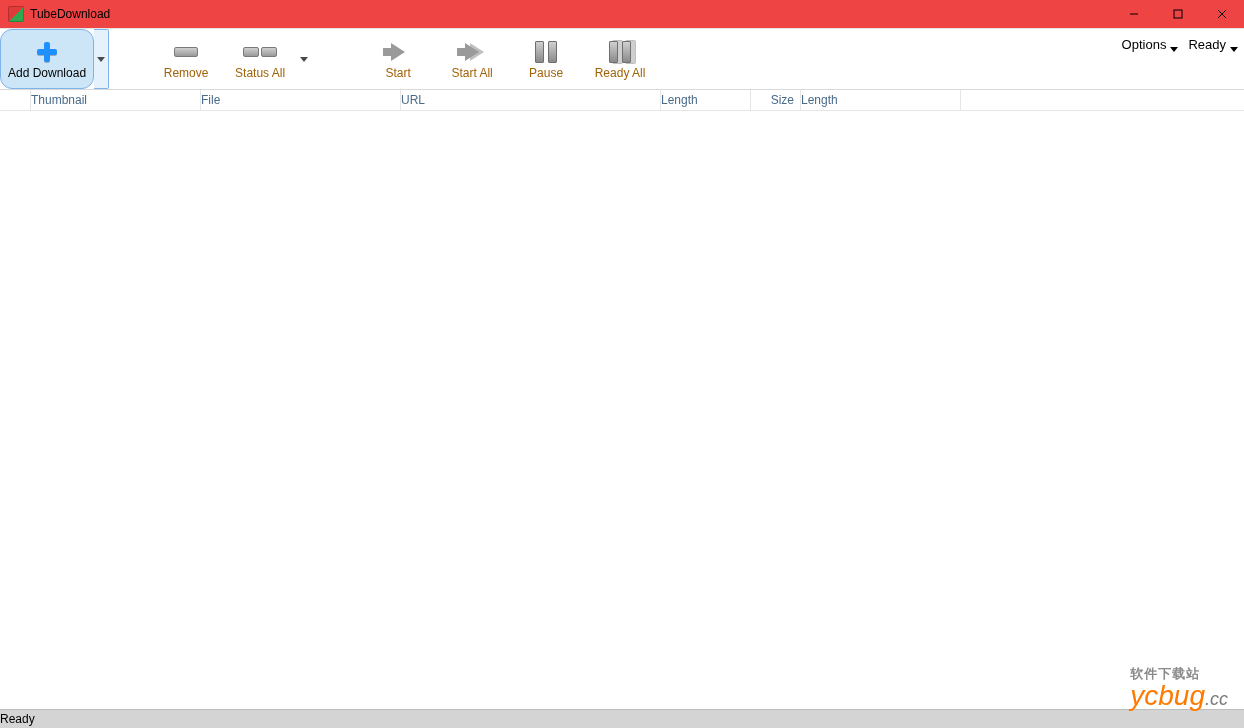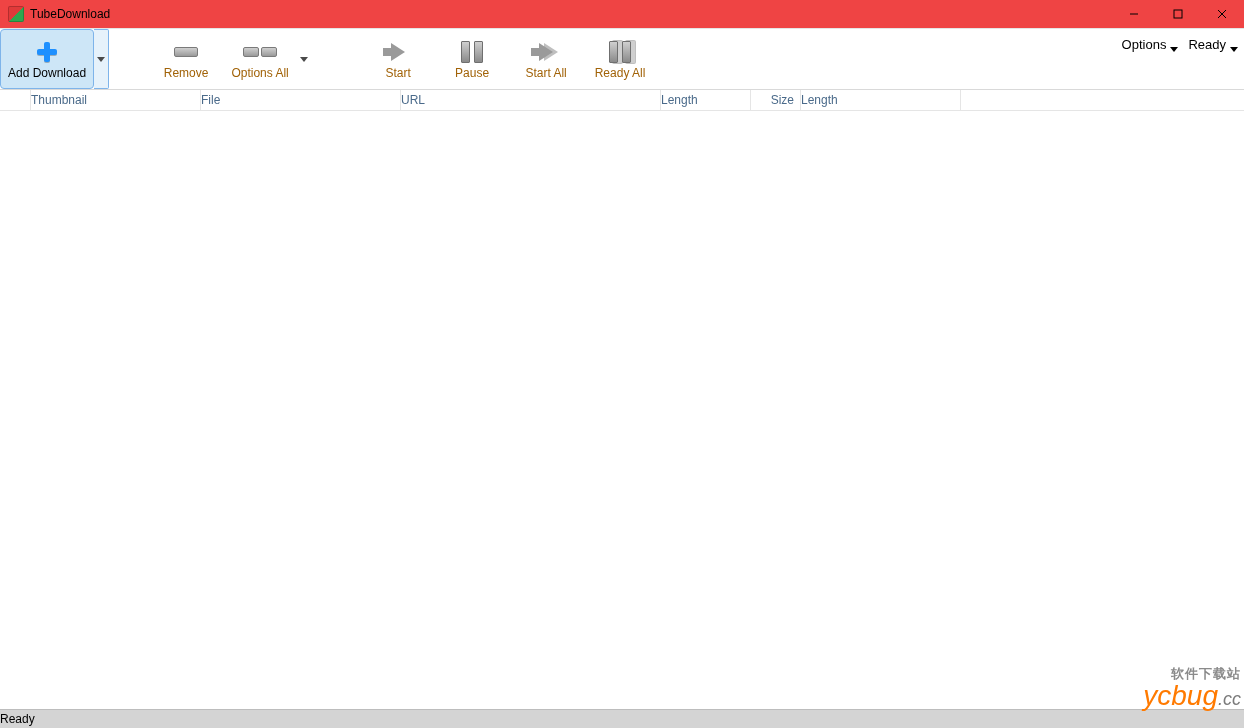--- a/index.html
+++ b/index.html
@@ -7,35 +7,35 @@
 .titlebar{height:28px;display:flex;align-items:center;background:#ef4444;border-bottom:1px solid #e5e5e5}
 .titlebar .app-icon{width:16px;height:16px;margin:0 6px 0 8px;border-radius:2px;background:linear-gradient(135deg,#e03a3a 0 50%,#2fa84f 50% 100%);box-shadow:inset 0 0 0 1px rgba(0,0,0,.2)}
 .titlebar .title{flex:0 0 auto}
 .titlebar .spacer{flex:1}
 .win-btn{width:44px;height:28px;display:flex;align-items:center;justify-content:center}
 .win-btn svg{width:10px;height:10px;stroke:#000;stroke-width:1;fill:none}
 .toolbar{height:60px;display:flex;align-items:stretch;border-bottom:1px solid #d9d9d9;position:relative}
 .tbtn{display:flex;flex-direction:column;align-items:center;justify-content:center;padding:4px 8px 2px;min-width:58px;position:relative}
 .tbtn .lbl{margin-top:2px;font-size:12px}
 .tbtn.disabled .lbl{color:#a16207}
-.tbtn.selected{background:#cde6f7;border:1px solid #7eb4ea;border-radius:4px;padding:3px 7px 1px}
+.tbtn.selected{background:#cde6f7;border:1px solid #7eb4ea;border-radius:12px;padding:3px 7px 1px}
 .split{display:flex;align-items:stretch}
 .split .drop{width:14px;display:flex;align-items:center;justify-content:center}
 .split.selected-wrap .drop{background:#e6f2fb;border:1px solid #7eb4ea;border-left:none;border-radius:0 2px 2px 0}
 .tri{width:0;height:0;border-left:4px solid transparent;border-right:4px solid transparent;border-top:5px solid #4a4a4a}
 .menu-right{position:absolute;right:6px;top:8px;display:flex;gap:10px;align-items:center;font-size:13px}
 .menu-right .mi{display:flex;align-items:flex-end;gap:4px}
 .menu-right .tri{border-top-color:#000}
 .headers{height:20px;display:flex;align-items:center;border-bottom:1px solid #e5e5e5;color:#4a6a8a;font-size:12px}
 .col{height:100%;display:flex;align-items:center;border-left:1px solid #e5e5e5;padding-left:0;box-sizing:border-box}
 .col.first{border-left:none;width:30px}
 .col.right{justify-content:flex-end;padding-right:6px;padding-left:0}
 .content{flex:1;background:#fff}
 .statusbar{height:18px;background:#d4d4d4;border-top:1px solid #bdbdbd;display:flex;align-items:center;color:#000}
-.watermark{position:absolute;right:3px;bottom:20px;text-align:right;pointer-events:none}
+.watermark{position:absolute;right:16px;bottom:20px;text-align:left;pointer-events:none}
 .watermark .line1{font-size:13px;color:#8a8a8a;font-weight:bold;letter-spacing:1px}
 .watermark .line2{font-size:28px;font-weight:400;font-style:italic;line-height:.9}
 .watermark .a{color:#ff7a00}
 .watermark .c{color:#7a7a7a;font-size:18px;font-style:italic}
 
 .ico{width:28px;height:24px;display:flex;align-items:center;justify-content:center}
 .plus{position:relative;width:22px;height:22px}
 .plus:before,.plus:after{content:"";position:absolute;background:currentColor;border-radius:2px}
 .plus:before{left:8px;top:1px;width:6px;height:20px}
 .plus:after{top:8px;left:1px;height:6px;width:20px}
@@ -103,51 +103,51 @@
     </div>
 
     <div class="split">
       <div class="tbtn disabled">
         <div class="ico">
             <div class="dbl">
               <div class="minus"></div>
               <div class="minus"></div>
             </div>
           </div>
-        <div class="lbl">Options All</div>
+        <div class="lbl">Status All</div>
       </div>
       <div class="drop">
           <div class="tri"></div>
         </div>
     </div>
 
     <div style="width:50px"></div>
 
     <div class="tbtn disabled">
       <div class="ico">
           <div class="arrow-r"></div>
         </div>
       <div class="lbl">Start</div>
     </div>
 
     <div class="tbtn disabled">
       <div class="ico">
+          <div class="arrow-r stack"></div>
+        </div>
+      <div class="lbl">Start All</div>
+    </div>
+
+    <div class="tbtn disabled">
+      <div class="ico">
           <div class="pausebars">
             <span></span>
             <span></span>
           </div>
         </div>
       <div class="lbl">Pause</div>
-    </div>
-
-    <div class="tbtn disabled">
-      <div class="ico">
-          <div class="arrow-r stack"></div>
-        </div>
-      <div class="lbl">Start All</div>
     </div>
 
     <div class="tbtn disabled">
       <div class="ico">
           <div class="pausebars stack">
             <span></span>
             <span></span>
           </div>
         </div>
       <div class="lbl">Ready All</div>

